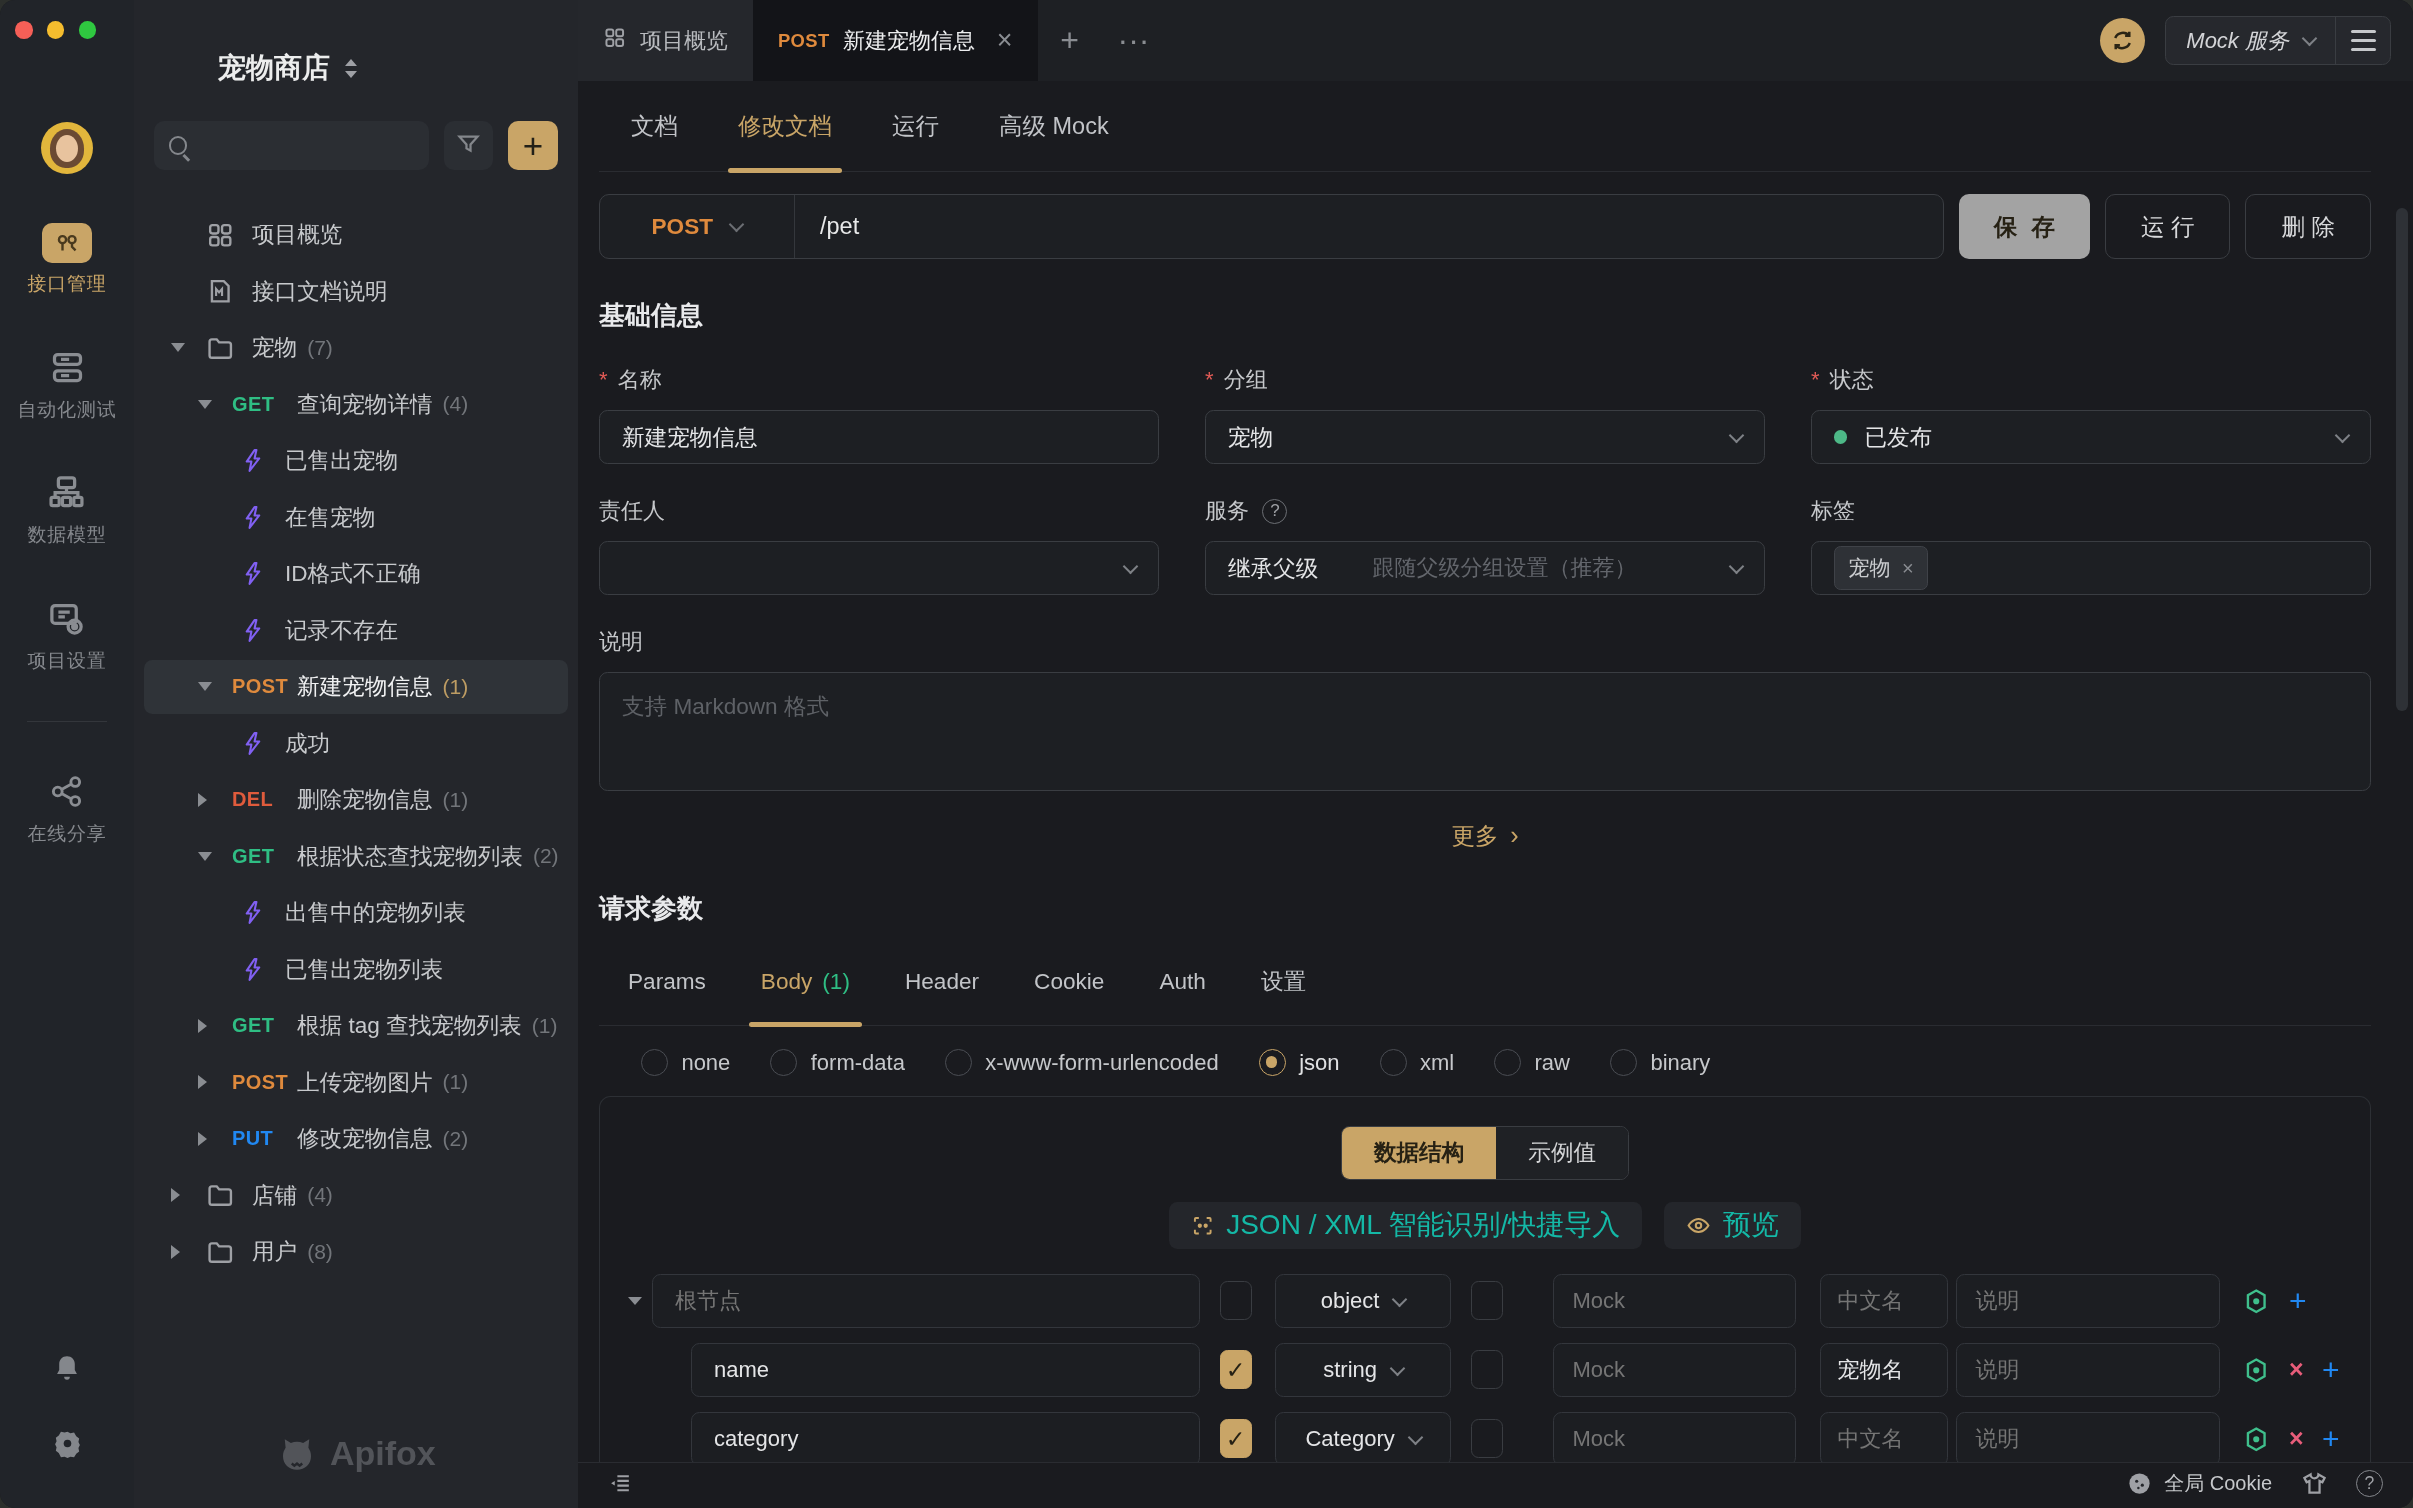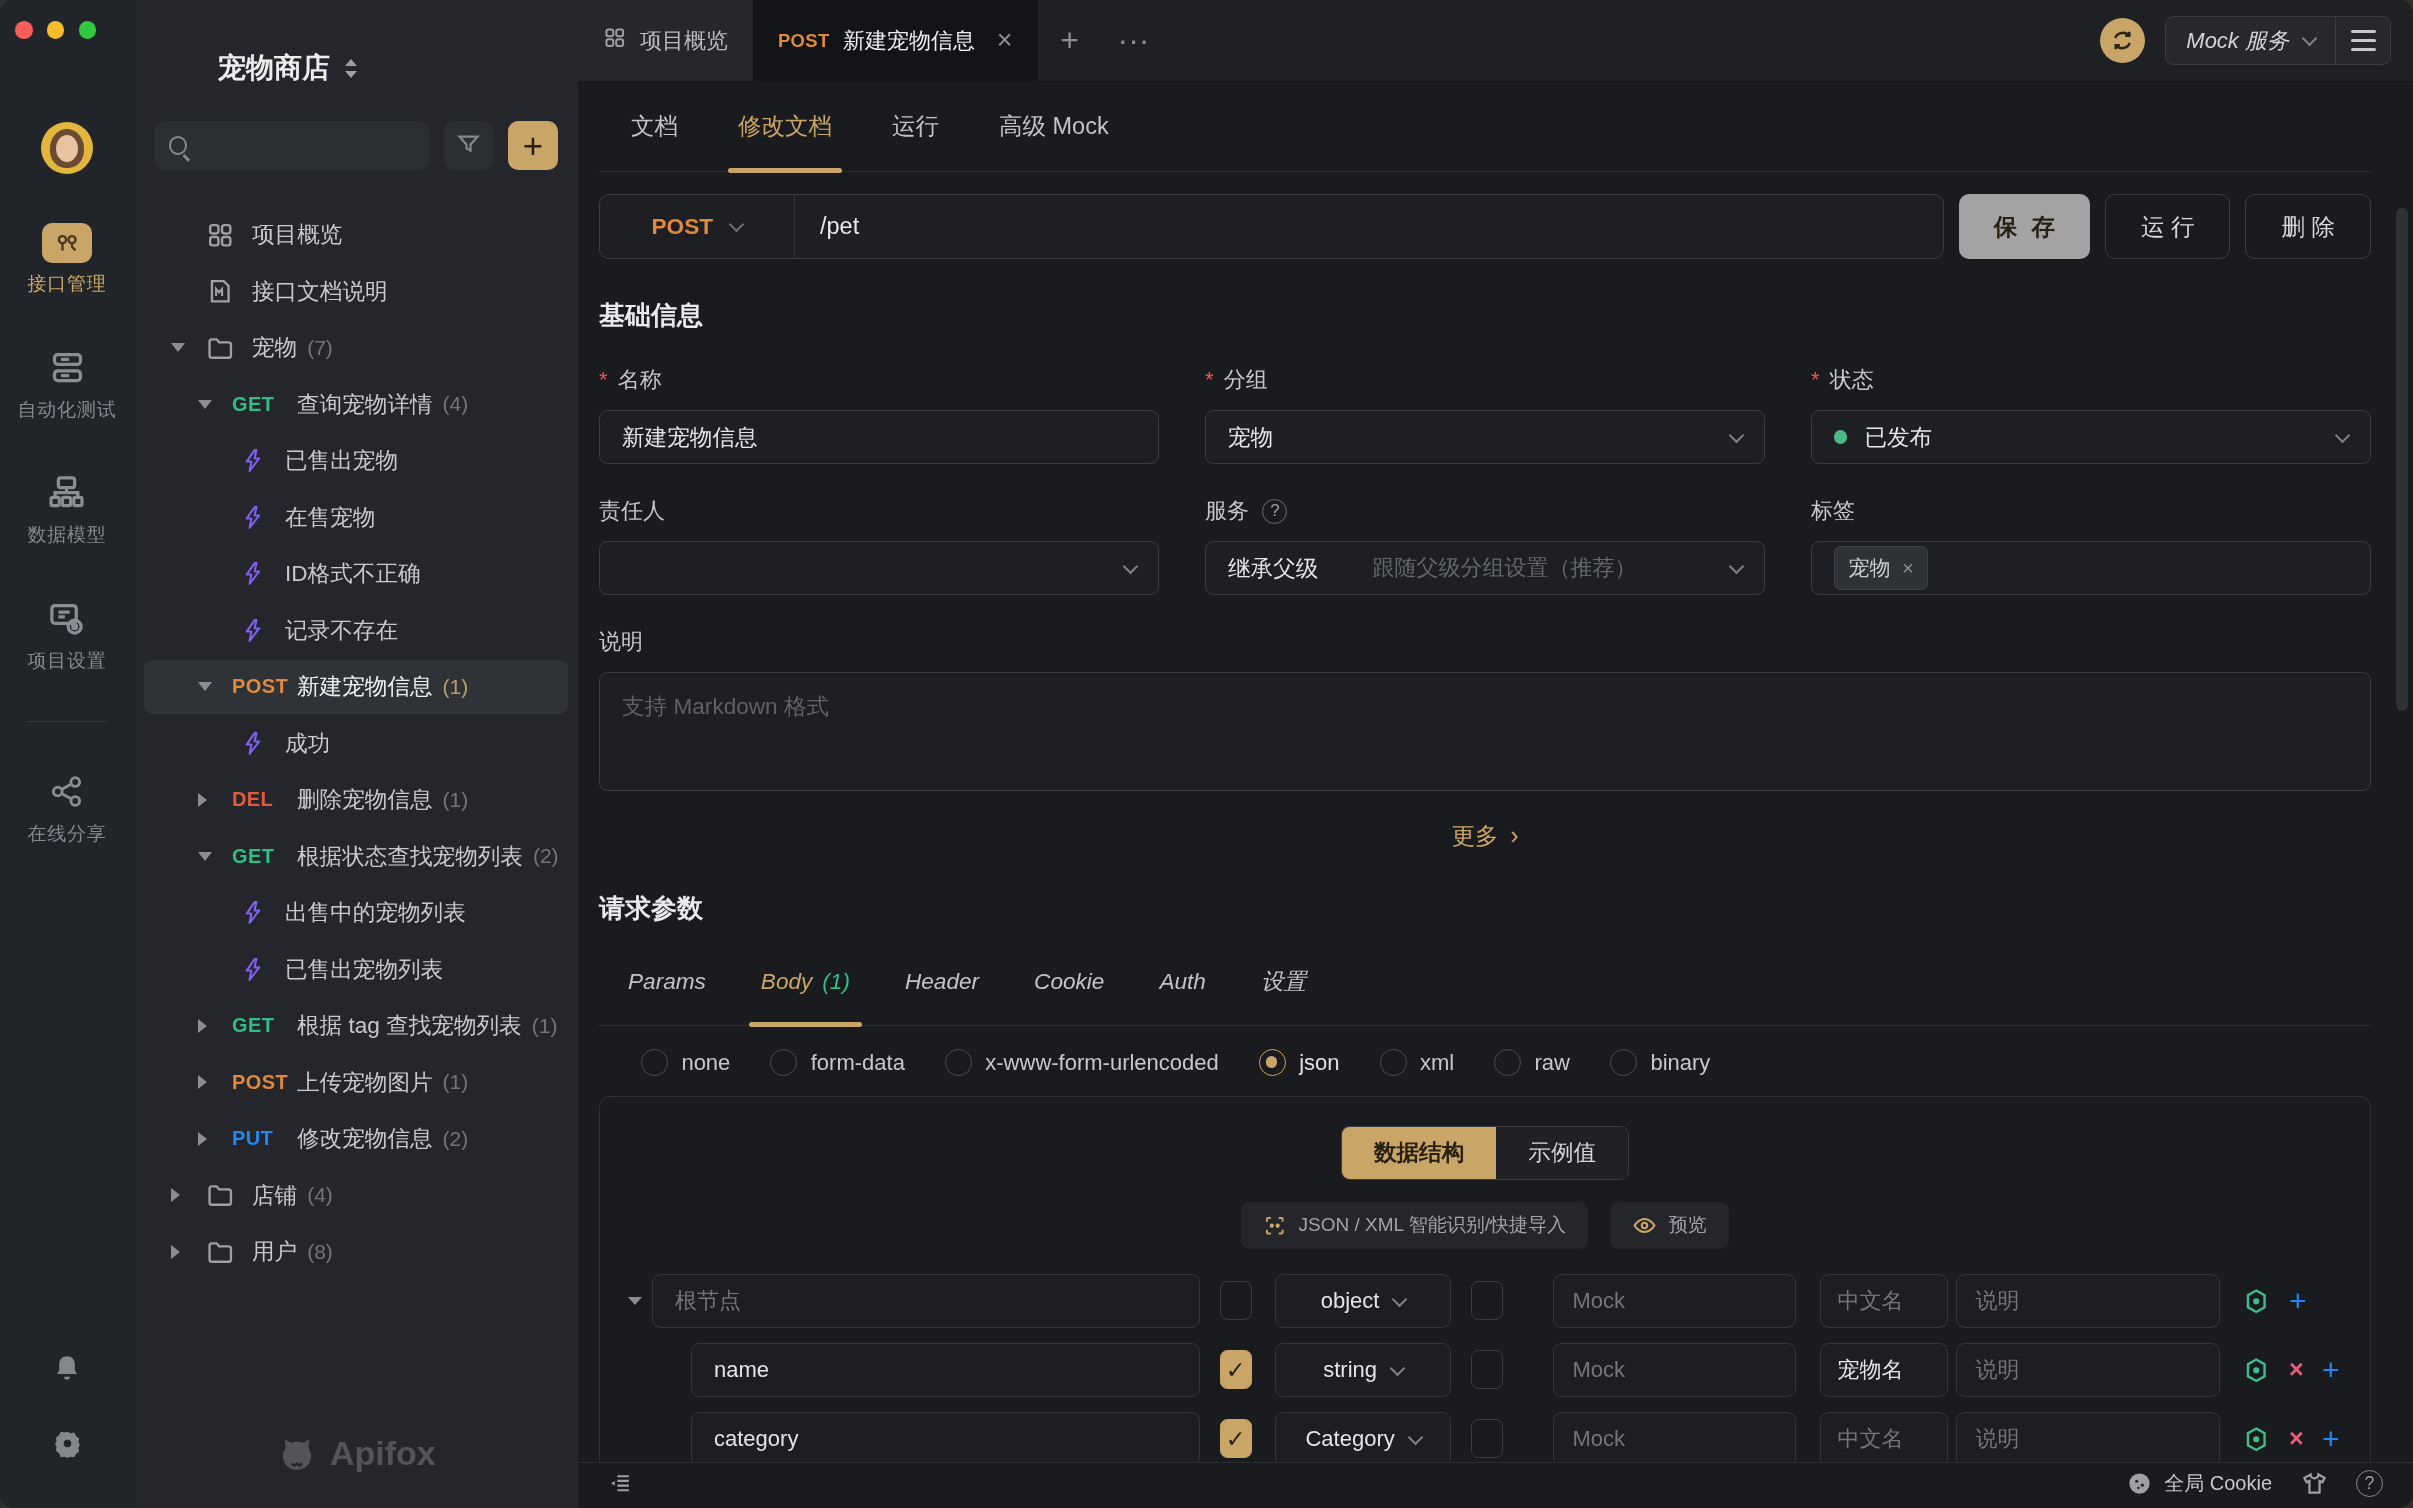--- a/index.html
+++ b/index.html
@@ -90,38 +90,38 @@
   .fchev{position:absolute;right:22px;top:23.5px;}
   .statusdot{width:13.4px;height:13.4px;border-radius:50%;background:#4db887;margin-right:17px;flex:none;}
   .hint{color:#63666c;margin-left:54px;font-size:22px;}
   .tagchip{background:#2e3136;border:0.8px solid #3f4248;border-radius:6.7px;padding:6.7px 13.4px;font-size:21px;color:#c9cbce;display:flex;gap:11.7px;align-items:center;}
   .chipx{color:#8a8d92;font-size:20px;}
   .descarea{margin-top:15px;width:100%;height:119px;resize:none;background:#1d1f23;border:0.8px solid #3a3d42;border-radius:8.4px;padding:18.4px 22px;font-size:22.6px;color:#e4e5e7;font-family:inherit;outline:none;}
   .descarea::placeholder{color:#5e6166;}
   .morelink{margin-top:28.5px;display:flex;justify-content:center;align-items:center;gap:11.7px;color:#c9a567;font-size:23.5px;flex:none;}
   .morearrow{font-size:25px;color:#c9a567;}
 
-  .ptabs{display:flex;height:87px;flex:none;border-bottom:1.7px solid #2a2c31;padding-left:29px;margin-top:13.4px;font-style:italic;}
+  .ptabs{display:flex;height:87px;flex:none;border-bottom:1.7px solid #2a2c31;padding-left:29px;margin-top:13.4px;}
   .ptab{margin-right:55px;font-size:22.6px;color:#c2c4c8;height:100%;display:flex;align-items:center;gap:10px;position:relative;}
   .ptab.active{color:#c9a567;}
   .ptab.active::after{content:"";position:absolute;left:-11.7px;right:-11.7px;bottom:-1.7px;height:5px;background:#c9a567;border-radius:2.5px;}
   .pcount{color:#2fbe84;}
   .radios{display:flex;align-items:center;gap:40px;margin-top:23.5px;font-size:22px;color:#c6c8cb;padding-left:42px;flex:none;}
   .radio{display:flex;align-items:center;gap:13.4px;}
   .rdot{width:27px;height:27px;border-radius:50%;border:1.7px solid #4a4d53;position:relative;flex:none;}
   .radio.sel .rdot{border-color:#c9a567;}
   .radio.sel .rdot::after{content:"";position:absolute;left:5.9px;top:5.9px;width:11.7px;height:11.7px;border-radius:50%;background:#c9a567;}
   .radio.sel span{color:#e0e1e3;}
 
   .bodypanel{margin-top:20px;flex:1;min-height:0;border:0.8px solid #2d3035;border-bottom:none;border-radius:11.7px 11.7px 0 0;padding:28.5px 17px 0 17px;display:flex;flex-direction:column;overflow:hidden;}
   .toggle{align-self:center;display:flex;border:0.8px solid #3a3d42;border-radius:8.4px;overflow:hidden;height:54px;flex:none;}
   .tseg{padding:0 32px;display:flex;align-items:center;font-size:22.6px;color:#d5d6d8;background:#1f2125;}
   .tseg.active{background:#c9a567;color:#262114;font-weight:600;}
   .importrow{align-self:center;display:flex;gap:22px;margin-top:22px;flex:none;}
-  .goldbtn{height:47px;padding:0 22px;border-radius:8.4px;background:#24262b;color:#a3a3a3;font-size:19px;display:flex;align-items:center;gap:11.7px;}
+  .goldbtn{height:47px;padding:0 22px;border-radius:8.4px;background:#24262b;color:#14b8a6;font-size:28px;display:flex;align-items:center;gap:11.7px;}
   .schema{margin-top:25px;display:flex;flex-direction:column;gap:15px;}
   .srow{display:flex;align-items:center;height:54px;flex:none;}
   .scaret{width:35px;flex:none;display:flex;justify-content:center;}
   .sname{flex:1;height:54px;border:0.8px solid #33363c;border-radius:8.4px;background:#1c1e22;display:flex;align-items:center;padding:0 22px;font-size:22px;color:#e4e5e7;}
   .sname.indent{margin-left:39px;}
   .scheck{width:32px;height:39px;margin-left:20px;border:1.7px solid #3a3d42;border-radius:7.5px;flex:none;display:flex;align-items:center;justify-content:center;font-size:23.5px;color:transparent;}
   .scheck.on{background:#c9a567;border-color:#c9a567;color:#262114;font-weight:700;}
   .stype{width:176px;margin-left:23.5px;height:54px;border:0.8px solid #33363c;border-radius:8.4px;display:flex;align-items:center;justify-content:center;gap:15px;font-size:22px;color:#e4e5e7;flex:none;background:#1c1e22;}
   .grp{height:54px;border:0.8px solid #33363c;border-radius:8.4px;display:flex;flex:none;background:#1c1e22;overflow:hidden;}
   .smockgrp{width:243px;margin-left:50px;}

